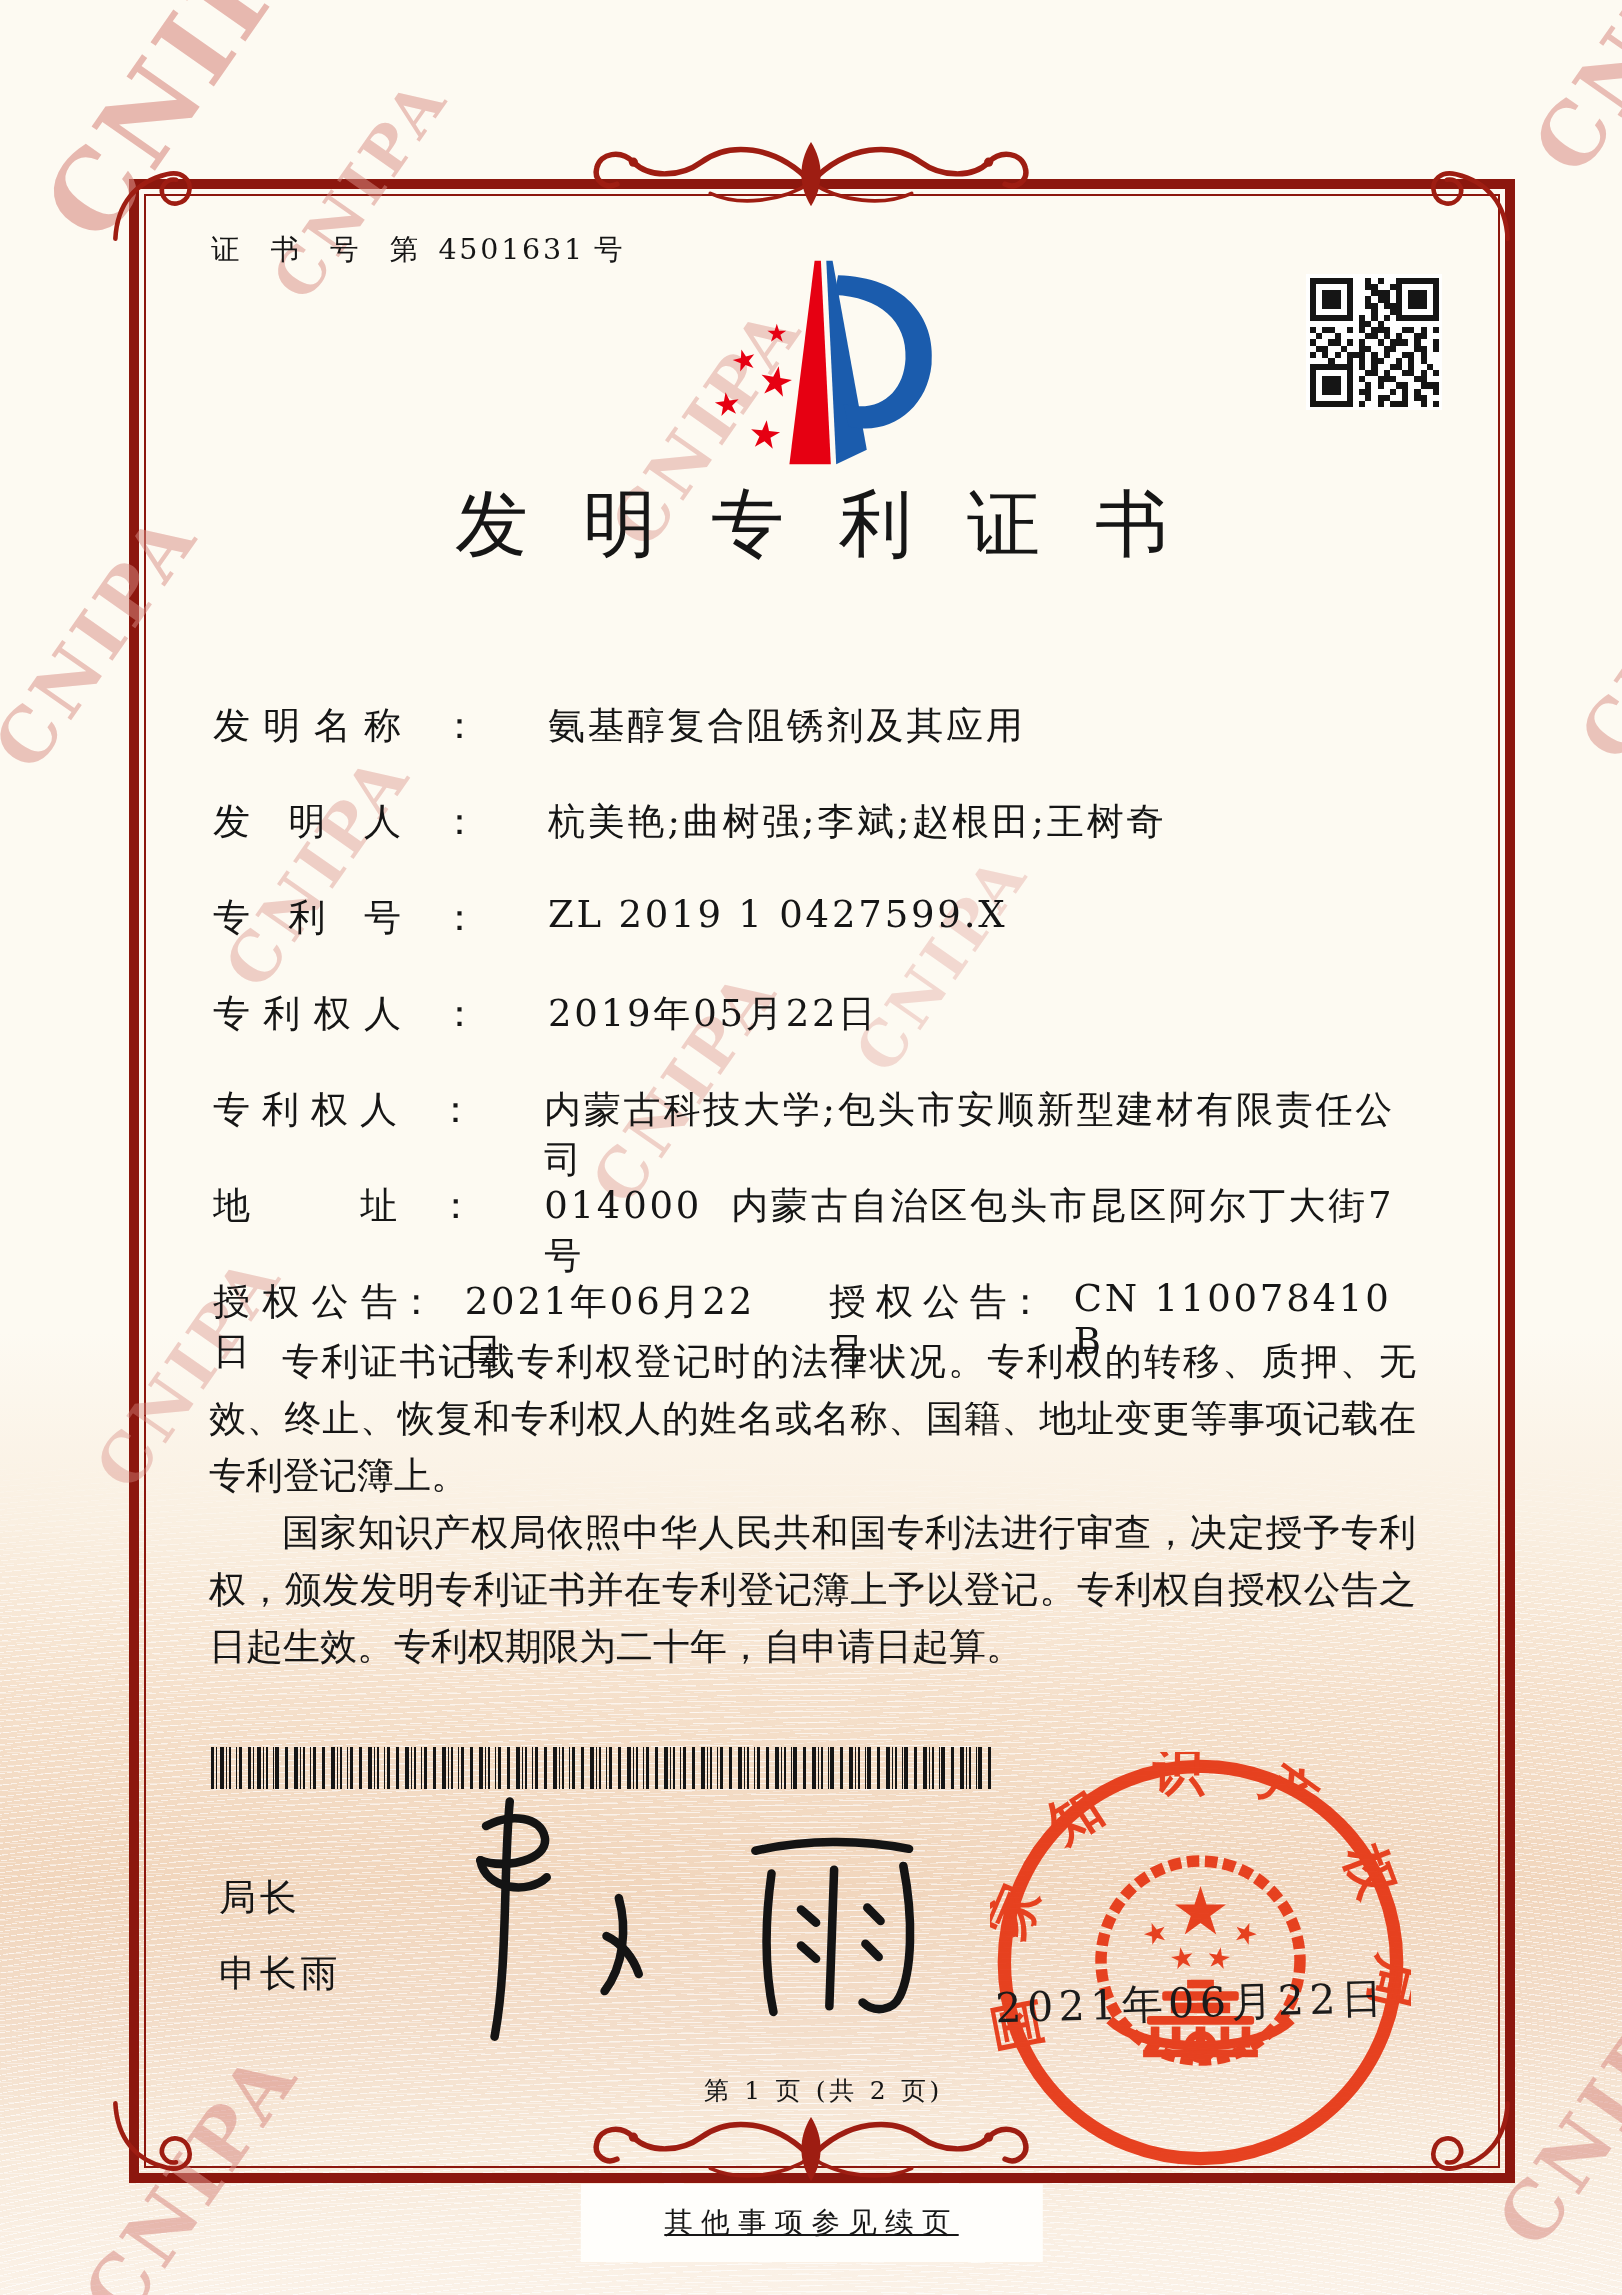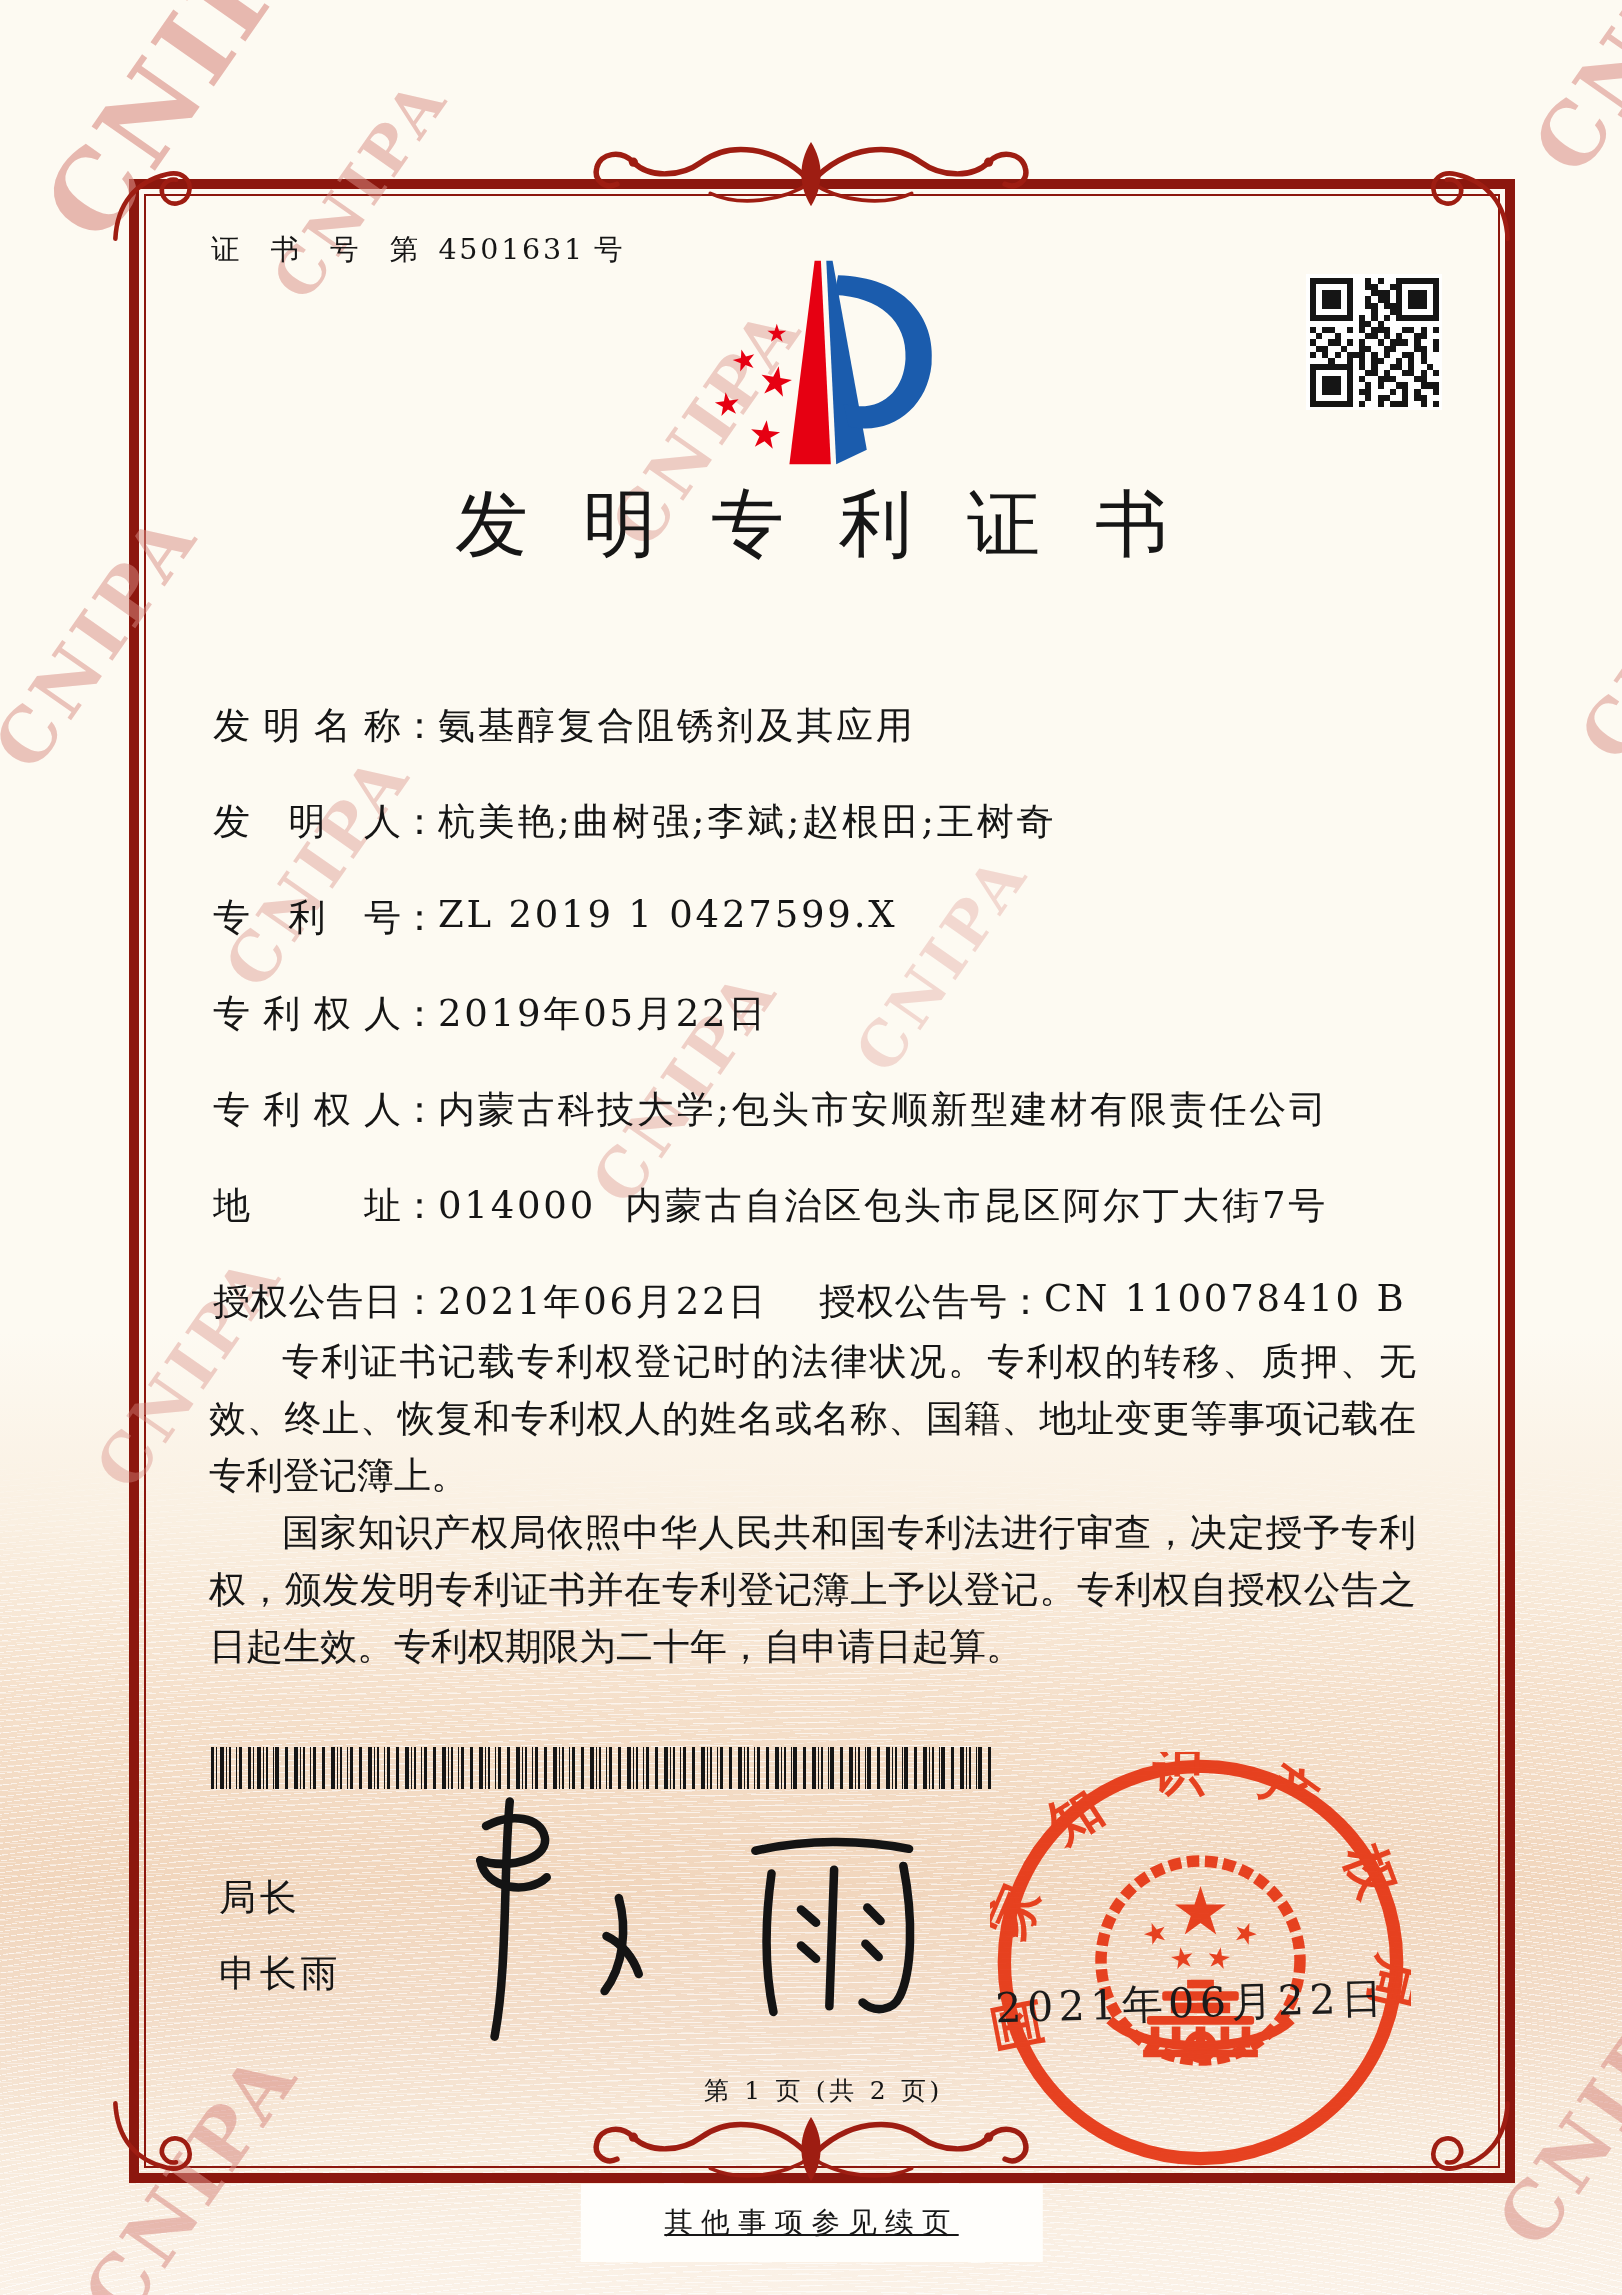--- a/index.html
+++ b/index.html
@@ -39,24 +39,24 @@
   .content { position:absolute; inset:0; z-index:4; }
   .cert-no { position:absolute; left:180px; top:231px; font-size:28.5px; }
   .cert-no .pfx { letter-spacing:11px; margin-right:9.2px;margin-left:31px; }
   .cert-no .num { letter-spacing:2.8px; }
   .logo { position:absolute; left:689px; top:250px; width:271px; height:225px; }
   .qr { position:absolute; left:1306px; top:274px; width:129px; height:129px; background:#fff; padding:3.7px; }
   .title { position:absolute; left:0; top:476px; width:100%; margin:0;
     font-size:73px; font-weight:400; text-align:center;
     letter-spacing:55px; text-indent:55px; }
   .fields { position:absolute; left:213px; top:701px; width:1203px; }
-  .row { height:96px; display:flex; align-items:flex-start; font-size:37px; }
+  .row { height:96px; display:flex; align-items:flex-start; font-size:37px;gap:40px; }
   .lbl { display:inline-block; width:188px; text-align:justify; text-align-last:justify; }
   .colon { display:inline-block; width:37px; }
-  .val { letter-spacing:2.8px; white-space:pre-wrap; }
+  .val { letter-spacing:2.8px; white-space:pre-wrap;margin-left:30px; }
   .pair1 { display:flex; width:606px; }
   .pair2 { display:flex; }
   .paras { position:absolute; left:209px; top:1333px; width:1207px;
     font-size:37px; line-height:57px; text-align:justify; }
   .paras p { margin:0; text-indent:73px; }
   .barcode { position:absolute; left:211px; top:1747px; width:782px; height:42px;
     background-image:repeating-linear-gradient(90deg,
       #151515 0 2.8px, transparent 2.8px 4.6px,
       #151515 4.6px 5.5px, transparent 5.5px 9.2px,
       #151515 9.2px 13px, transparent 13px 14.7px,

